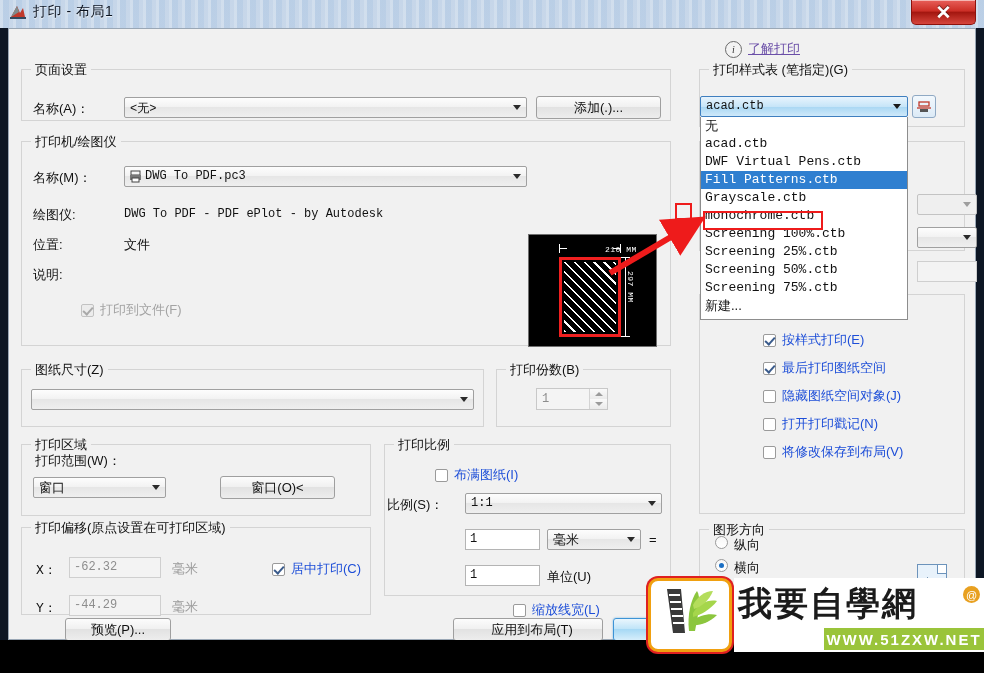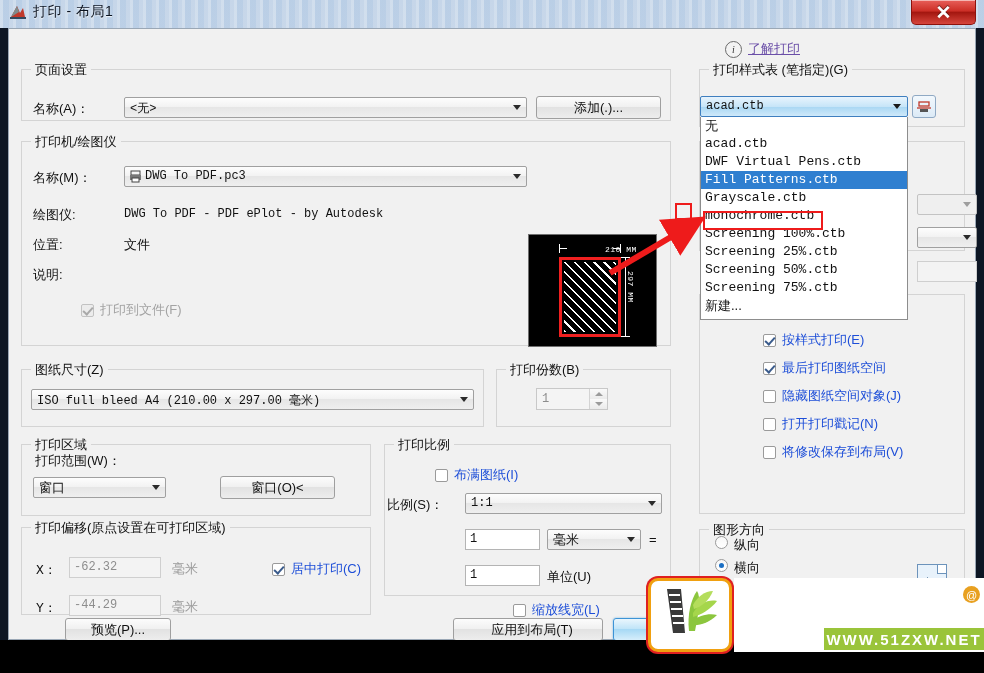--- a/index.html
+++ b/index.html
@@ -331,21 +331,20 @@
     <div class="pvline" style="left:91px;top:9px;width:1px;height:9px;"></div>
     <div class="pvline" style="left:96px;top:22px;width:1px;height:80px;"></div>
     <div class="pvline" style="left:92px;top:22px;width:9px;height:1px;"></div>
     <div class="pvline" style="left:92px;top:101px;width:9px;height:1px;"></div>
   </div>
 
   <div class="grp" style="left:12px;top:340px;width:463px;height:58px;">
     <div class="grp-title">图纸尺寸(Z)</div>
   </div>
   <div class="combo" style="left:22px;top:360px;width:443px;">
-    <div class="cv">ISO full bleed A4 (210.00 x 297.00 毫米)</div>
     <div class="arw"></div>
   </div>
 
   <div class="grp" style="left:487px;top:340px;width:175px;height:58px;">
     <div class="grp-title">打印份数(B)</div>
   </div>
   <div class="spin" style="left:527px;top:359px;">
     <div class="val">1</div>
     <div class="btns">
       <div class="sb up"></div>
@@ -511,20 +510,21 @@
   <defs>
     <marker id="ah" markerWidth="7" markerHeight="7" refX="5.5" refY="3.5" orient="auto">
       <polygon points="0,0 7,3.5 0,7" fill="#ee1b1b"></polygon>
     </marker>
   </defs>
   <line x1="30" y1="78" x2="118" y2="26" stroke="#ee1b1b" stroke-width="6" marker-end="url(#ah)"></line>
 </svg>
 
 <div id="wm">
   <div id="wm-bar"></div>
+  <div id="wm-cn">我要自學網</div>
   <div id="wm-at">@</div>
   <div id="wm-url">WWW.51ZXW.NET</div>
   <div id="wm-logo">
     <svg width="74" height="66" viewBox="0 0 74 66">
       <path d="M16 8 L30 8 L34 52 L22 52 Z" fill="#3a3a3a"></path>
       <g stroke="#fff" stroke-width="2">
         <line x1="18" y1="14" x2="29" y2="14"></line>
           <line x1="19" y1="21" x2="30" y2="21"></line>
         <line x1="20" y1="28" x2="31" y2="28"></line>
           <line x1="21" y1="35" x2="32" y2="35"></line>

